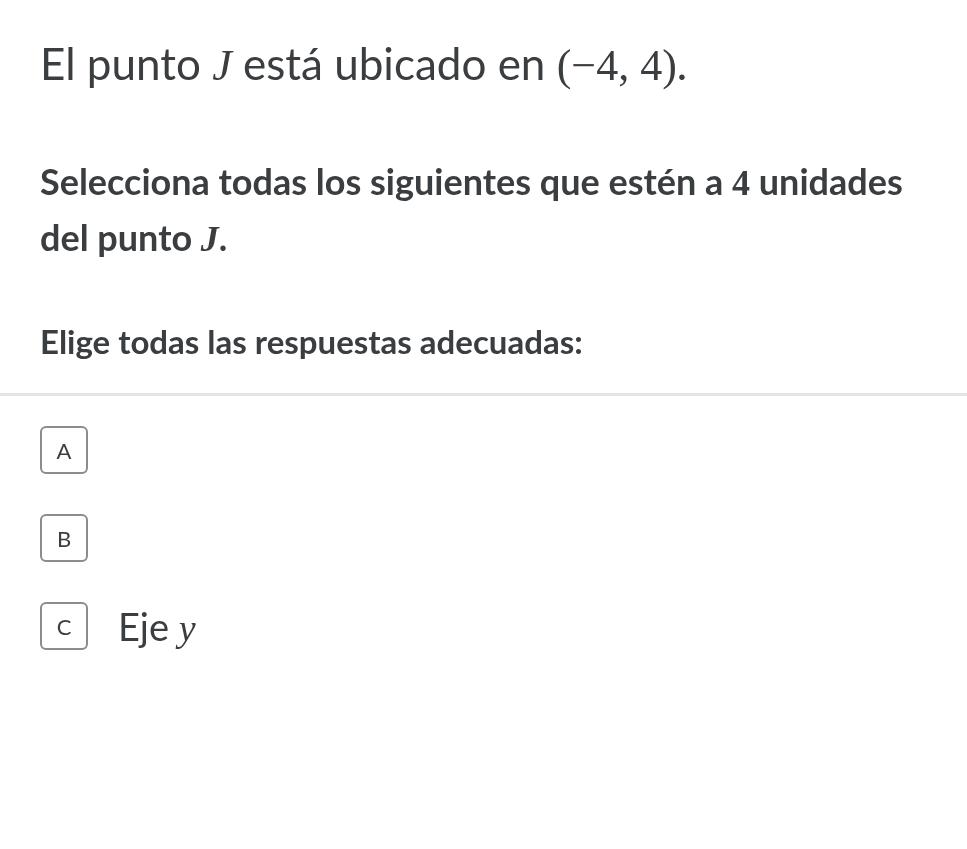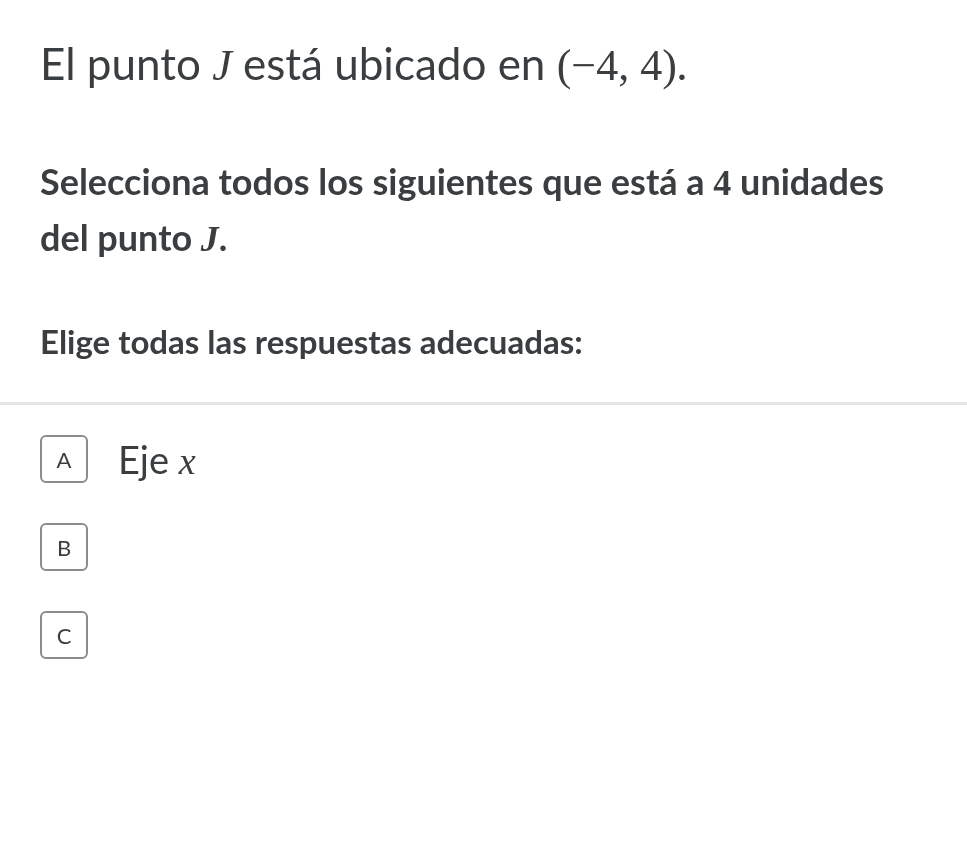--- a/index.html
+++ b/index.html
@@ -25,21 +25,21 @@
       font-size: 36px;
       line-height: 1.5;
       color: #3b3e40;
       font-weight: 700;
       margin-bottom: 55px;
     }
     .instruction {
       font-size: 33px;
       font-weight: 700;
       color: #3b3e40;
-      margin-bottom: 41px;
+      margin-bottom: 32px;
     }
     .math-var {
       font-family: "Times New Roman", serif;
       font-style: italic;
     }
     .math-serif {
       font-family: "Times New Roman", serif;
     }
     .divider {
       border: none;
@@ -83,37 +83,37 @@
     }
   </style>
 </head>
 <body>
 
 <div class="question-text">
   <span>El punto </span><span class="math-var">J</span><span> está ubicado en </span><span class="math-serif">(−4, 4)</span><span>.</span>
 </div>
 
 <div class="question-bold">
-  <span>Selecciona todos los siguientes que está a </span><span class="math-serif">4</span><span> unidades del punto </span><span class="math-var">J</span><span>.</span>
+  <span>Selecciona todas los siguientes que estén a </span><span class="math-serif">4</span><span> unidades del punto </span><span class="math-var">J</span><span>.</span>
 </div>
 
 <div class="instruction">Elige todas las respuestas adecuadas:</div>
 
 <hr class="divider">
 
 <div class="choices">
 
   <div class="choice">
     <div class="choice-letter">A</div>
-    <div class="choice-text">
-      <span>Eje </span><span class="math-var">x</span>
-    </div>
   </div>
 
   <div class="choice">
     <div class="choice-letter">B</div>
   </div>
 
   <div class="choice">
     <div class="choice-letter">C</div>
+    <div class="choice-text">
+      <span>Eje </span><span class="math-var">y</span>
+    </div>
   </div>
 
 </div>
 
 </body></html>

